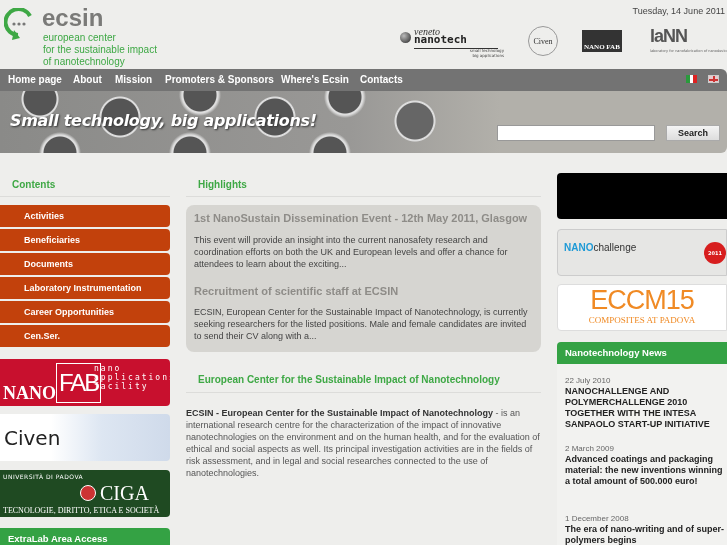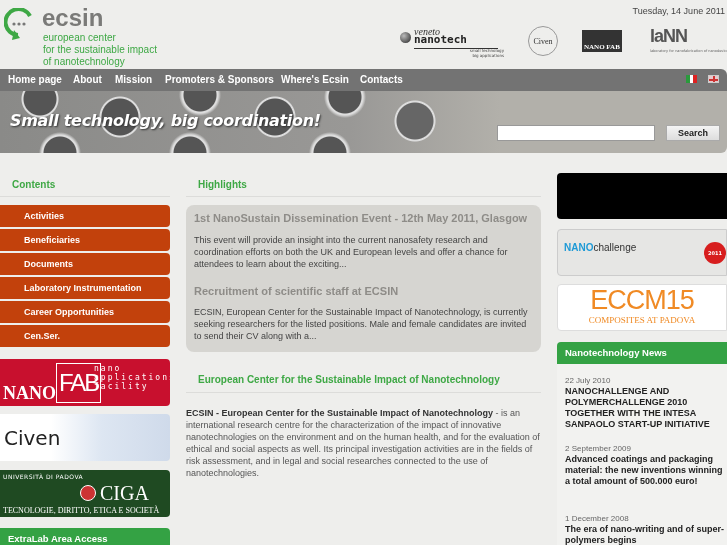--- a/index.html
+++ b/index.html
@@ -149,21 +149,21 @@
   <span class="nav-item" style="left:115px">Mission</span>
   <span class="nav-item" style="left:165px">Promoters &amp; Sponsors</span>
   <span class="nav-item" style="left:281px">Where's Ecsin</span>
   <span class="nav-item" style="left:360px">Contacts</span>
   <span class="flag flag-it" title="Italiano"></span>
   <span class="flag flag-en" title="English"></span>
 </div>
 
 <div class="banner">
   <div class="banner-img"></div>
-  <div class="slogan">Small technology, big coordination!</div>
+  <div class="slogan">Small technology, big applications!</div>
   <input class="search-input" type="text" placeholder="" style="">
   <button class="search-btn">Search</button>
 </div>
 
 <div class="section-title contents-title">Contents</div>
 <div class="sep" style="left:0;top:196px;width:170px"></div>
 
 <div class="menu-item" style="top:205px">Activities</div>
 <div class="menu-item" style="top:229px">Beneficiaries</div>
 <div class="menu-item" style="top:253px">Documents</div>
@@ -213,17 +213,17 @@
 </div>
 <div class="right-eccm">
   <div class="big">ECCM15</div>
   <div class="sm">COMPOSITES AT PADOVA</div>
 </div>
 
 <div class="news-header">Nanotechnology News</div>
 <div class="news-panel">
   <div class="news-date" style="top:12px">22 July 2010</div>
   <div class="news-title" style="top:22px">NANOCHALLENGE AND POLYMERCHALLENGE 2010 TOGETHER WITH THE INTESA SANPAOLO START-UP INITIATIVE</div>
-  <div class="news-date" style="top:80px">2 September 2009</div>
+  <div class="news-date" style="top:80px">2 March 2009</div>
   <div class="news-title" style="top:90px">Advanced coatings and packaging material: the new inventions winning a total amount of 500.000 euro!</div>
   <div class="news-date" style="top:150px">1 December 2008</div>
   <div class="news-title" style="top:160px">The era of nano-writing and of super-polymers begins</div>
 </div>
 
 </body></html>

